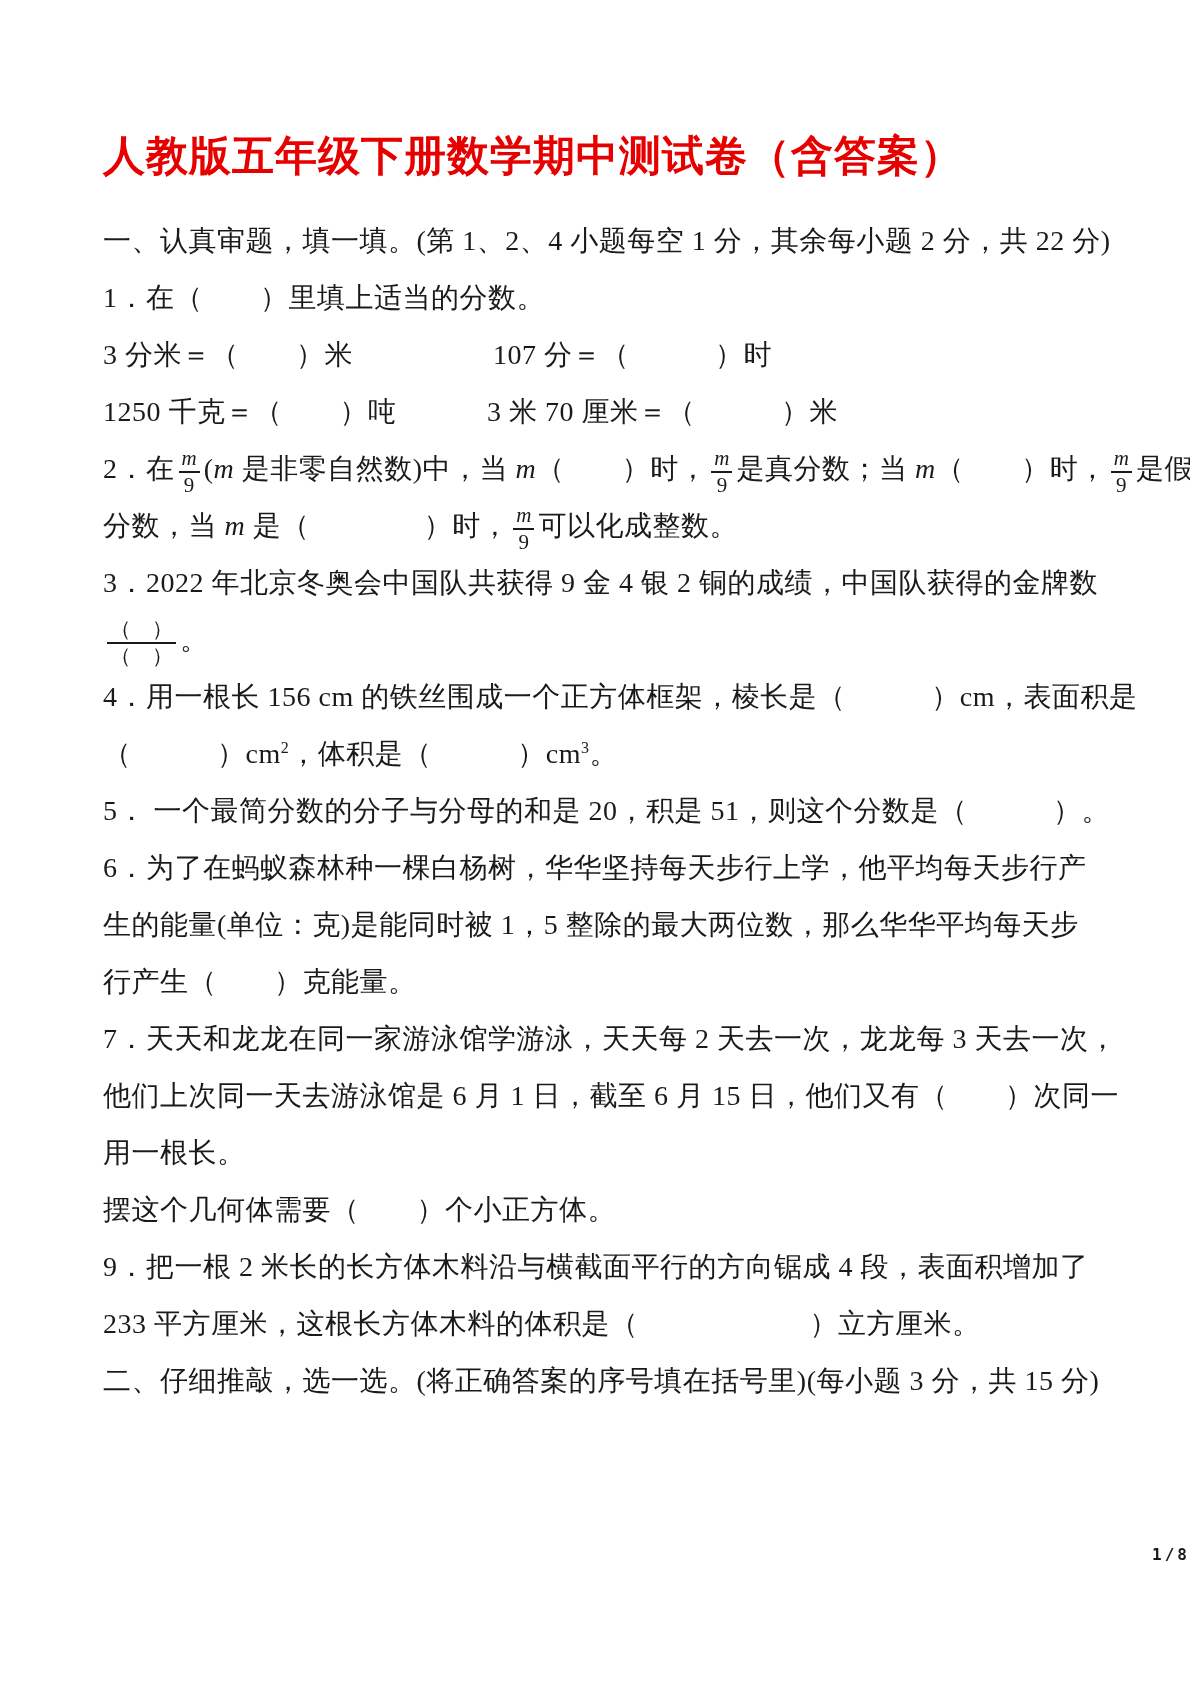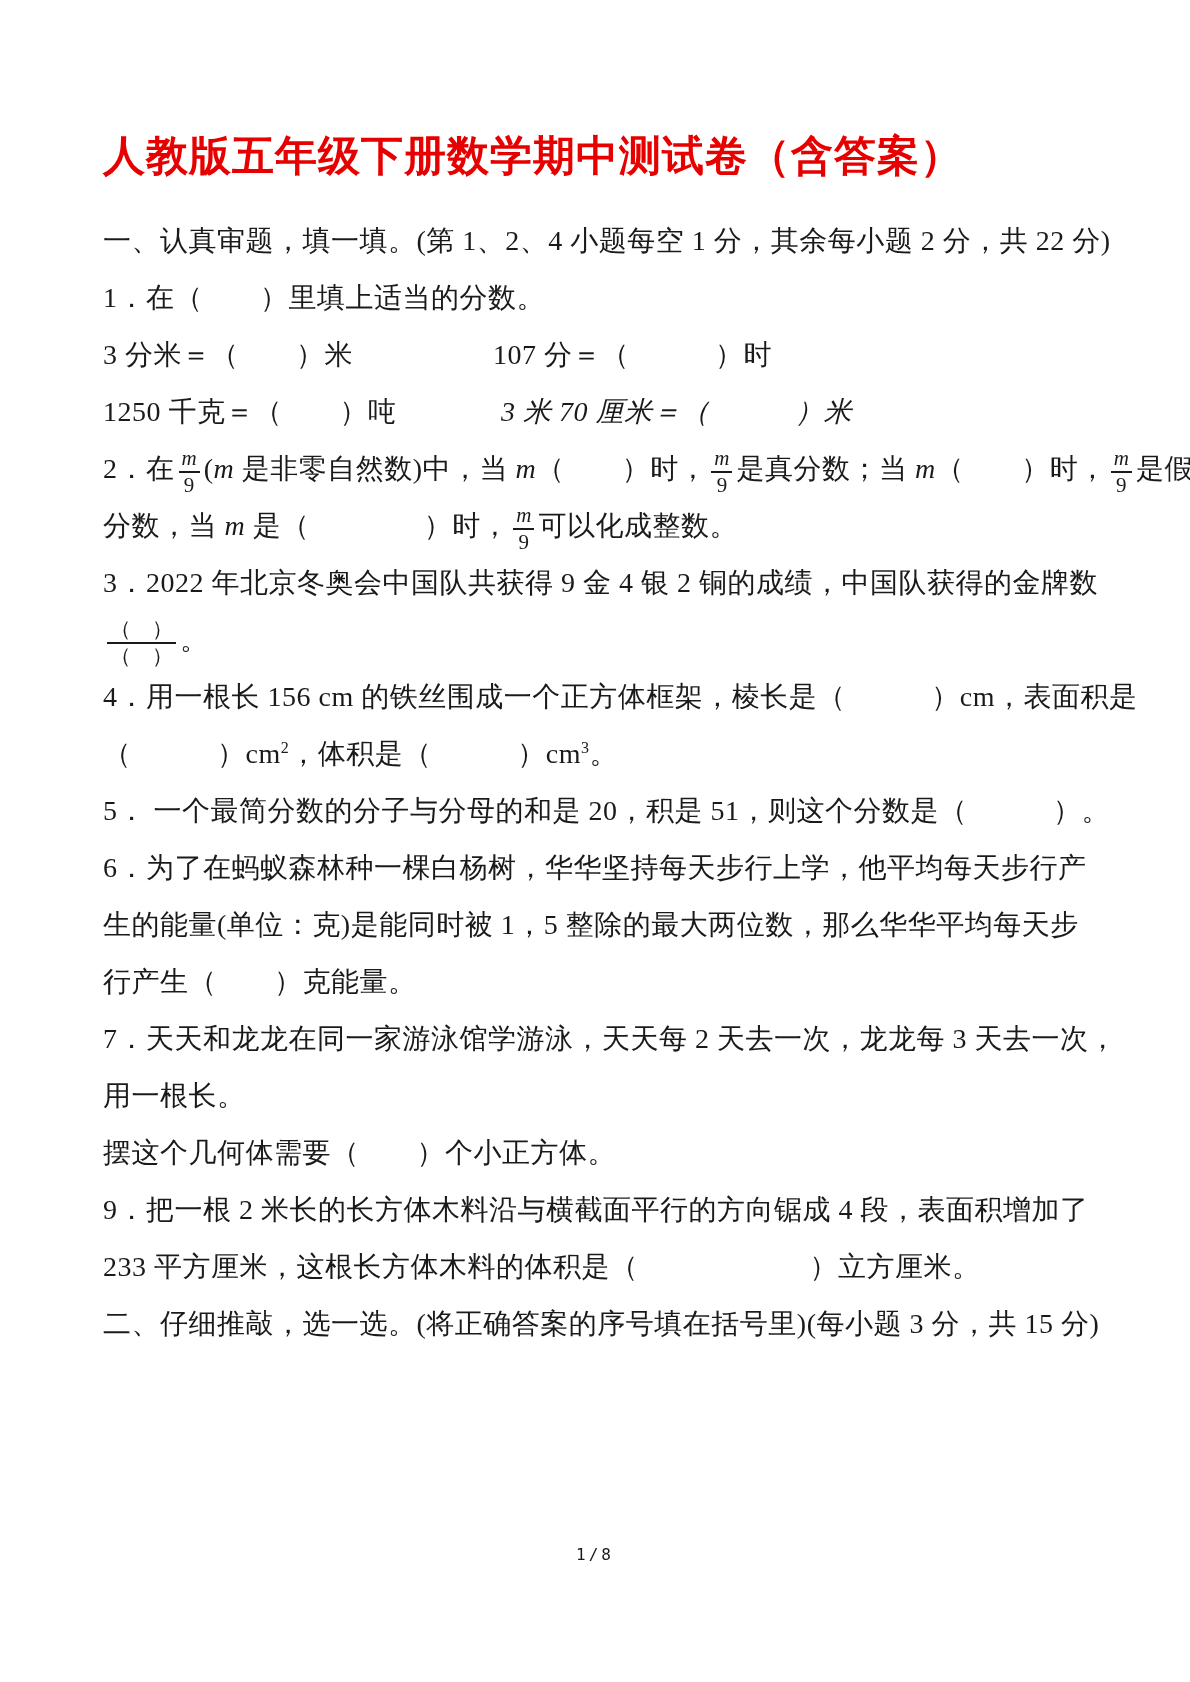--- a/index.html
+++ b/index.html
@@ -51,48 +51,49 @@
   .frac .num{display:block;border-bottom:2px solid #1a1a1a;padding:0 3px;}
   .frac .den{display:block;padding:0 3px;}
   sup{font-size:16px;line-height:0;}
   .view-shape{vertical-align:-6px;margin:0 3px;}
   .view-shape rect{fill:#ffffff;stroke:#222222;stroke-width:1.5;}
   .footer{
     position:absolute;
     top:1545px;
     left:0;
     width:100%;
-    text-align:center;
+    text-align:right;
     font-size:16px;
-    font-weight:400;
+    font-weight:700;
     letter-spacing:3px;
     font-family:"DejaVu Sans Mono","Liberation Mono",monospace;
   }
 </style>
 </head>
 <body>
 
 <div class="page" style="color: rgb(26, 26, 26);">
   <div class="doc-title" style="color: rgb(230, 0, 0);">人教版五年级下册数学期中测试卷（含答案）</div>
   <div class="content">
       <div class="line bold"><span>一、认真审题，填一填。(第 1、2、4 小题每空 1 分，其余每小题 2 分，共 22 分)</span></div>
       <div class="line"><span>1．在（　　）里填上适当的分数。</span></div>
       <div class="line"><span>3 分米＝（　　）米</span><span class="abscol" style="left: 390px;">107 分＝（　　　）时</span></div>
-      <div class="line"><span>1250 千克＝（　　）吨</span><span class="abscol" style="left: 398px; font-style: italic;">3 米 70 厘米＝（　　　）米</span></div>
+      <div class="line"><span>1250 千克＝（　　）吨</span><span class="abscol" style="left: 384px;">3 米 70 厘米＝（　　　）米</span></div>
       <div class="line"><span>2．在</span><span class="frac"><span class="num var">m</span><span class="den">9</span></span><span>(</span><span class="var">m</span><span> 是非零自然数)中，当 </span><span class="var">m</span><span>（　　）时，</span><span class="frac"><span class="num var">m</span><span class="den">9</span></span><span>是真分数；当 </span><span class="var">m</span><span>（　　）时，</span><span class="frac"><span class="num var">m</span><span class="den">9</span></span><span>是假</span></div>
       <div class="line"><span>分数，当 </span><span class="var">m</span><span> 是（　　　　）时，</span><span class="frac"><span class="num var">m</span><span class="den">9</span></span><span>可以化成整数。</span></div>
       <div class="line"><span>3．2022 年北京冬奥会中国队共获得 9 金 4 银 2 铜的成绩，中国队获得的金牌数</span></div>
       <div class="line"><span class="frac"><span class="num">（　）</span><span class="den">（　）</span></span><span>。</span></div>
       <div class="line"><span>4．用一根长 156 cm 的铁丝围成一个正方体框架，棱长是（　　　）cm，表面积是</span></div>
       <div class="line"><span>（　　　）cm</span><sup>2</sup><span>，体积是（　　　）cm</span><sup>3</sup><span>。</span></div>
       <div class="line"><span>5．  一个最简分数的分子与分母的和是 20，积是 51，则这个分数是（　　　）。</span></div>
       <div class="line"><span>6．为了在蚂蚁森林种一棵白杨树，华华坚持每天步行上学，他平均每天步行产</span></div>
       <div class="line"><span>生的能量(单位：克)是能同时被 1，5 整除的最大两位数，那么华华平均每天步</span></div>
       <div class="line"><span>行产生（　　）克能量。</span></div>
       <div class="line"><span>7．天天和龙龙在同一家游泳馆学游泳，天天每 2 天去一次，龙龙每 3 天去一次，</span></div>
+      <div class="line"><span>他们上次同一天去游泳馆是 6 月 1 日，截至 6 月 15 日，他们又有（　　）次同一</span></div>
       <div class="line"><span>用一根长。</span></div>
       <div class="line"><span>摆这个几何体需要（　　）个小正方体。</span></div>
       <div class="line"><span>9．把一根 2 米长的长方体木料沿与横截面平行的方向锯成 4 段，表面积增加了</span></div>
       <div class="line"><span>233 平方厘米，这根长方体木料的体积是（　　　　　　）立方厘米。</span></div>
       <div class="line bold"><span>二、仔细推敲，选一选。(将正确答案的序号填在括号里)(每小题 3 分，共 15 分)</span></div>
     </div>
   <div class="footer">1/8</div>
 </div>
 
 </body></html>

